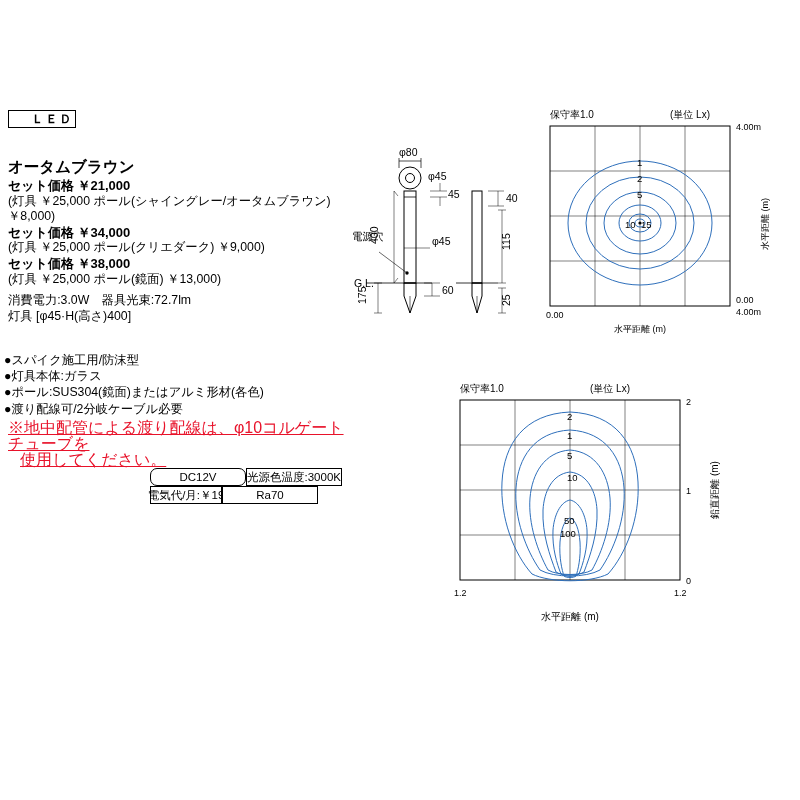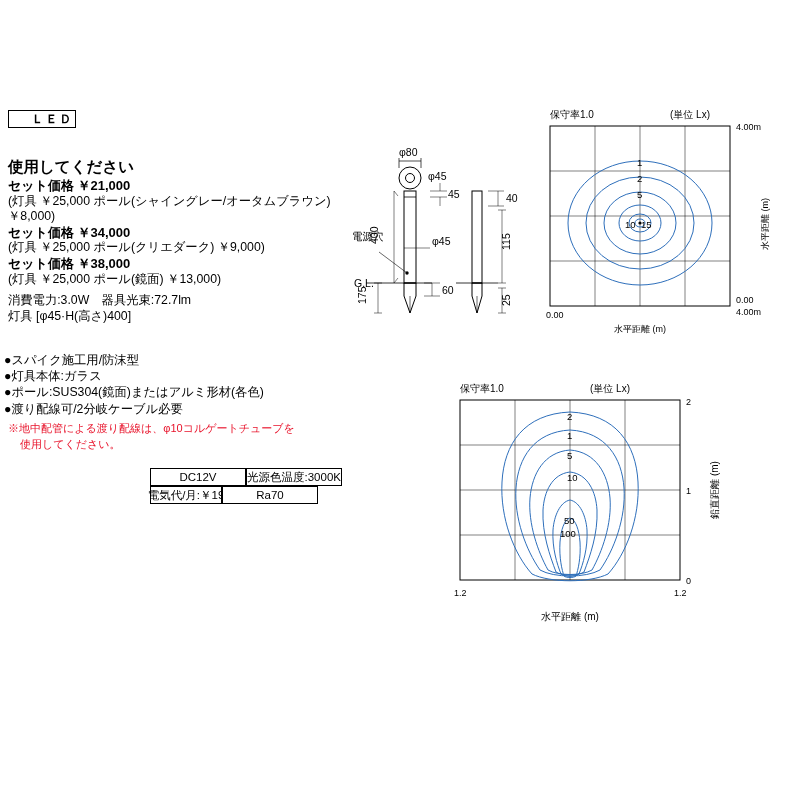--- a/index.html
+++ b/index.html
@@ -65,23 +65,24 @@
     position: absolute;
     left: 4px; top: 352px;
     width: 350px;
     font-size: 12.3px;
     line-height: 16.2px;
   }
   .note {
     position: absolute;
     left: 8px; top: 420px;
     width: 350px;
-    font-size: 11px;
+    font-size: 16px;
     line-height: 16.2px;
     color: #e8122a;
+    text-decoration: underline;
   }
   .note .indent {
     display: block;
     padding-left: 12px;
   }
 
   
   .chiplist {
     position: absolute;
     left: 150px; top: 468px;
@@ -92,21 +93,21 @@
   .chip {
     border: 1px solid #000;
     box-sizing: border-box;
     font-size: 11.5px;
     display: flex;
     align-items: center;
     justify-content: center;
     background: #ffffff;
     white-space: nowrap;
   }
-  .chip.dc { width: 96px; height: 18px; }
+  .chip.dc { width: 96px; height: 18px; border-radius: 7px; }
   .chip.kelvin { width: 96px; height: 18px; }
   .chip.elec { width: 72px; height: 18px; text-align: right; }
   .chip.ra { width: 96px; height: 18px; }
 
   
   .drawing {
     position: absolute;
     left: 352px; top: 128px;
     width: 190px; height: 230px;
   }
@@ -145,21 +146,21 @@
     fill: #000;
   }
 </style>
 </head>
 <body>
 
 <div class="page">
 
   <div class="led-badge">ＬＥＤ</div>
 
-  <div class="title-2">使用してください</div>
+  <div class="title-2">オータムブラウン</div>
 
   <div class="spec-list">
     <div class="price">セット価格 ￥21,000</div>
     <div>(灯具 ￥25,000 ポール(シャイングレー/オータムブラウン)￥8,000)</div>
     <div class="price">セット価格 ￥34,000</div>
     <div>(灯具 ￥25,000 ポール(クリエダーク) ￥9,000)</div>
     <div class="price">セット価格 ￥38,000</div>
     <div>(灯具 ￥25,000 ポール(鏡面) ￥13,000)</div>
     <div style="height:6px"></div>
     <div>消費電力:3.0W　器具光束:72.7lm</div>

